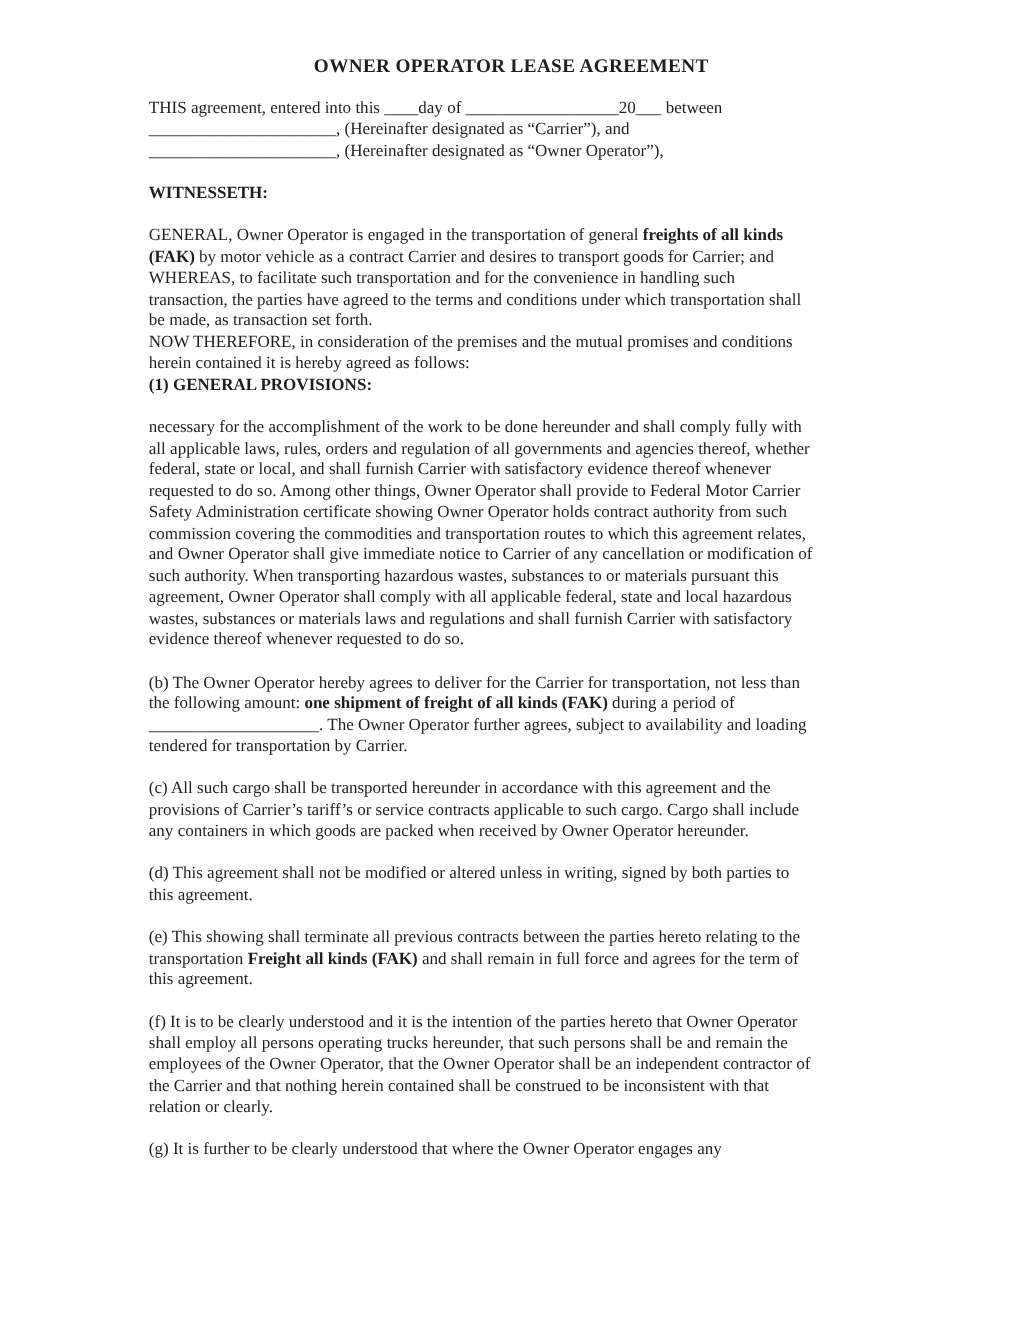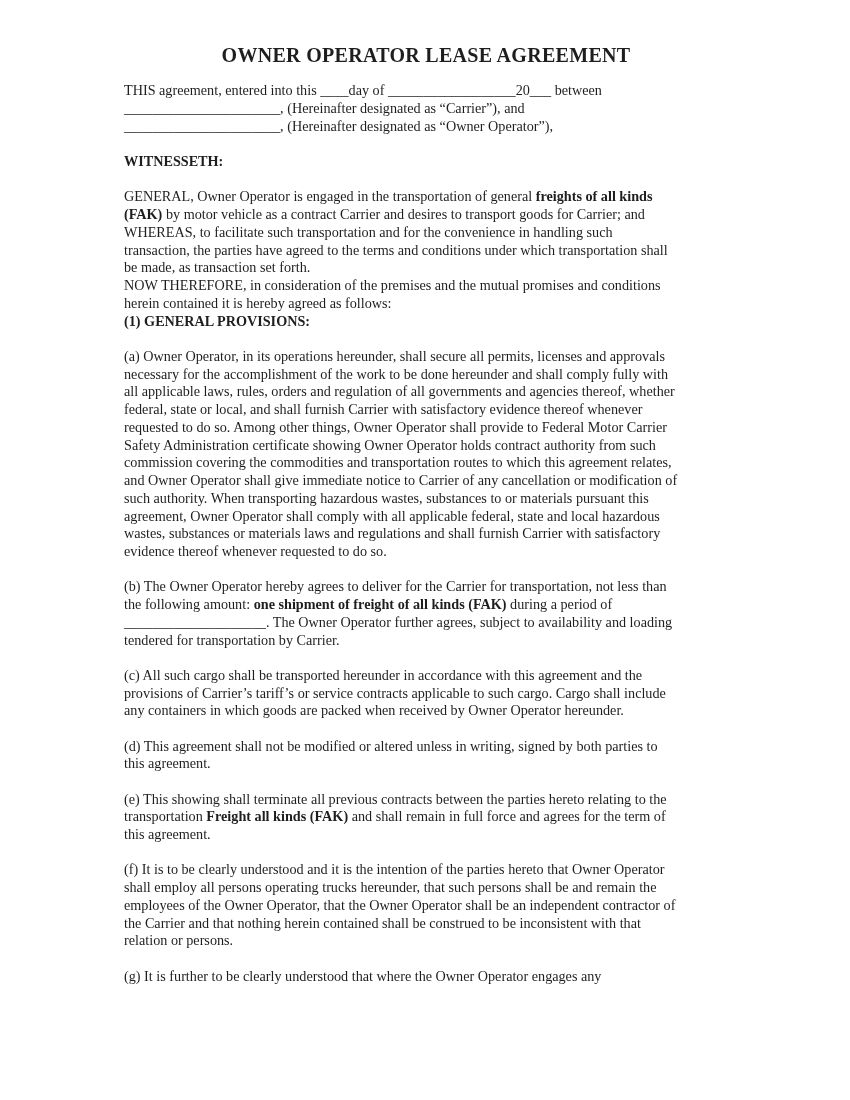--- a/index.html
+++ b/index.html
@@ -14,21 +14,21 @@
   }
   .content {
     position: absolute;
     left: 124px;
     top: 47px;
     width: 604px;
     font-size: 14.2px;
     line-height: 17.75px;
   }
   .title {
-    font-size: 20px;
+    font-size: 16px;
     font-weight: bold;
     text-align: center;
     letter-spacing: 0.3px;
     margin: 0 0 17.5px 0;
     white-space: nowrap;
   }
   .para { margin: 0 0 17.5px 0; padding: 0; }
   .para:last-child { margin-bottom: 0; margin-top: 12px; }
   .bold { font-weight: bold; }
   .line { display: block; white-space: nowrap; }
@@ -56,21 +56,20 @@
       <span class="line"><strong>(FAK)</strong><span> by motor vehicle as a contract Carrier and desires to transport goods for Carrier; and</span></span>
       <span class="line">WHEREAS, to facilitate such transportation and for the convenience in handling such</span>
       <span class="line">transaction, the parties have agreed to the terms and conditions under which transportation shall</span>
       <span class="line">be made, as transaction set forth.</span>
       <span class="line">NOW THEREFORE, in consideration of the premises and the mutual promises and conditions</span>
       <span class="line">herein contained it is hereby agreed as follows:</span>
       <span class="line bold">(1) GENERAL PROVISIONS:</span>
     </p>
 
     <p class="para">
-      <span class="line">(a) Owner Operator, in its operations hereunder, shall secure all permits, licenses and approvals</span>
       <span class="line">necessary for the accomplishment of the work to be done hereunder and shall comply fully with</span>
       <span class="line">all applicable laws, rules, orders and regulation of all governments and agencies thereof, whether</span>
       <span class="line">federal, state or local, and shall furnish Carrier with satisfactory evidence thereof whenever</span>
       <span class="line">requested to do so. Among other things, Owner Operator shall provide to Federal Motor Carrier</span>
       <span class="line">Safety Administration certificate showing Owner Operator holds contract authority from such</span>
       <span class="line">commission covering the commodities and transportation routes to which this agreement relates,</span>
       <span class="line">and Owner Operator shall give immediate notice to Carrier of any cancellation or modification of</span>
       <span class="line">such authority. When transporting hazardous wastes, substances to or materials pursuant this</span>
       <span class="line">agreement, Owner Operator shall comply with all applicable federal, state and local hazardous</span>
       <span class="line">wastes, substances or materials laws and regulations and shall furnish Carrier with satisfactory</span>
@@ -99,21 +98,21 @@
       <span class="line">(e) This showing shall terminate all previous contracts between the parties hereto relating to the</span>
       <span class="line"><span>transportation </span><strong>Freight all kinds (FAK)</strong><span> and shall remain in full force and agrees for the term of</span></span>
       <span class="line">this agreement.</span>
     </p>
 
     <p class="para">
       <span class="line">(f) It is to be clearly understood and it is the intention of the parties hereto that Owner Operator</span>
       <span class="line">shall employ all persons operating trucks hereunder, that such persons shall be and remain the</span>
       <span class="line">employees of the Owner Operator, that the Owner Operator shall be an independent contractor of</span>
       <span class="line">the Carrier and that nothing herein contained shall be construed to be inconsistent with that</span>
-      <span class="line">relation or persons.</span>
+      <span class="line">relation or clearly.</span>
     </p>
 
     <p class="para">
       <span class="line">(g) It is further to be clearly understood that where the Owner Operator engages any</span>
     </p>
 
   </div>
 </div>
 
 </body></html>

